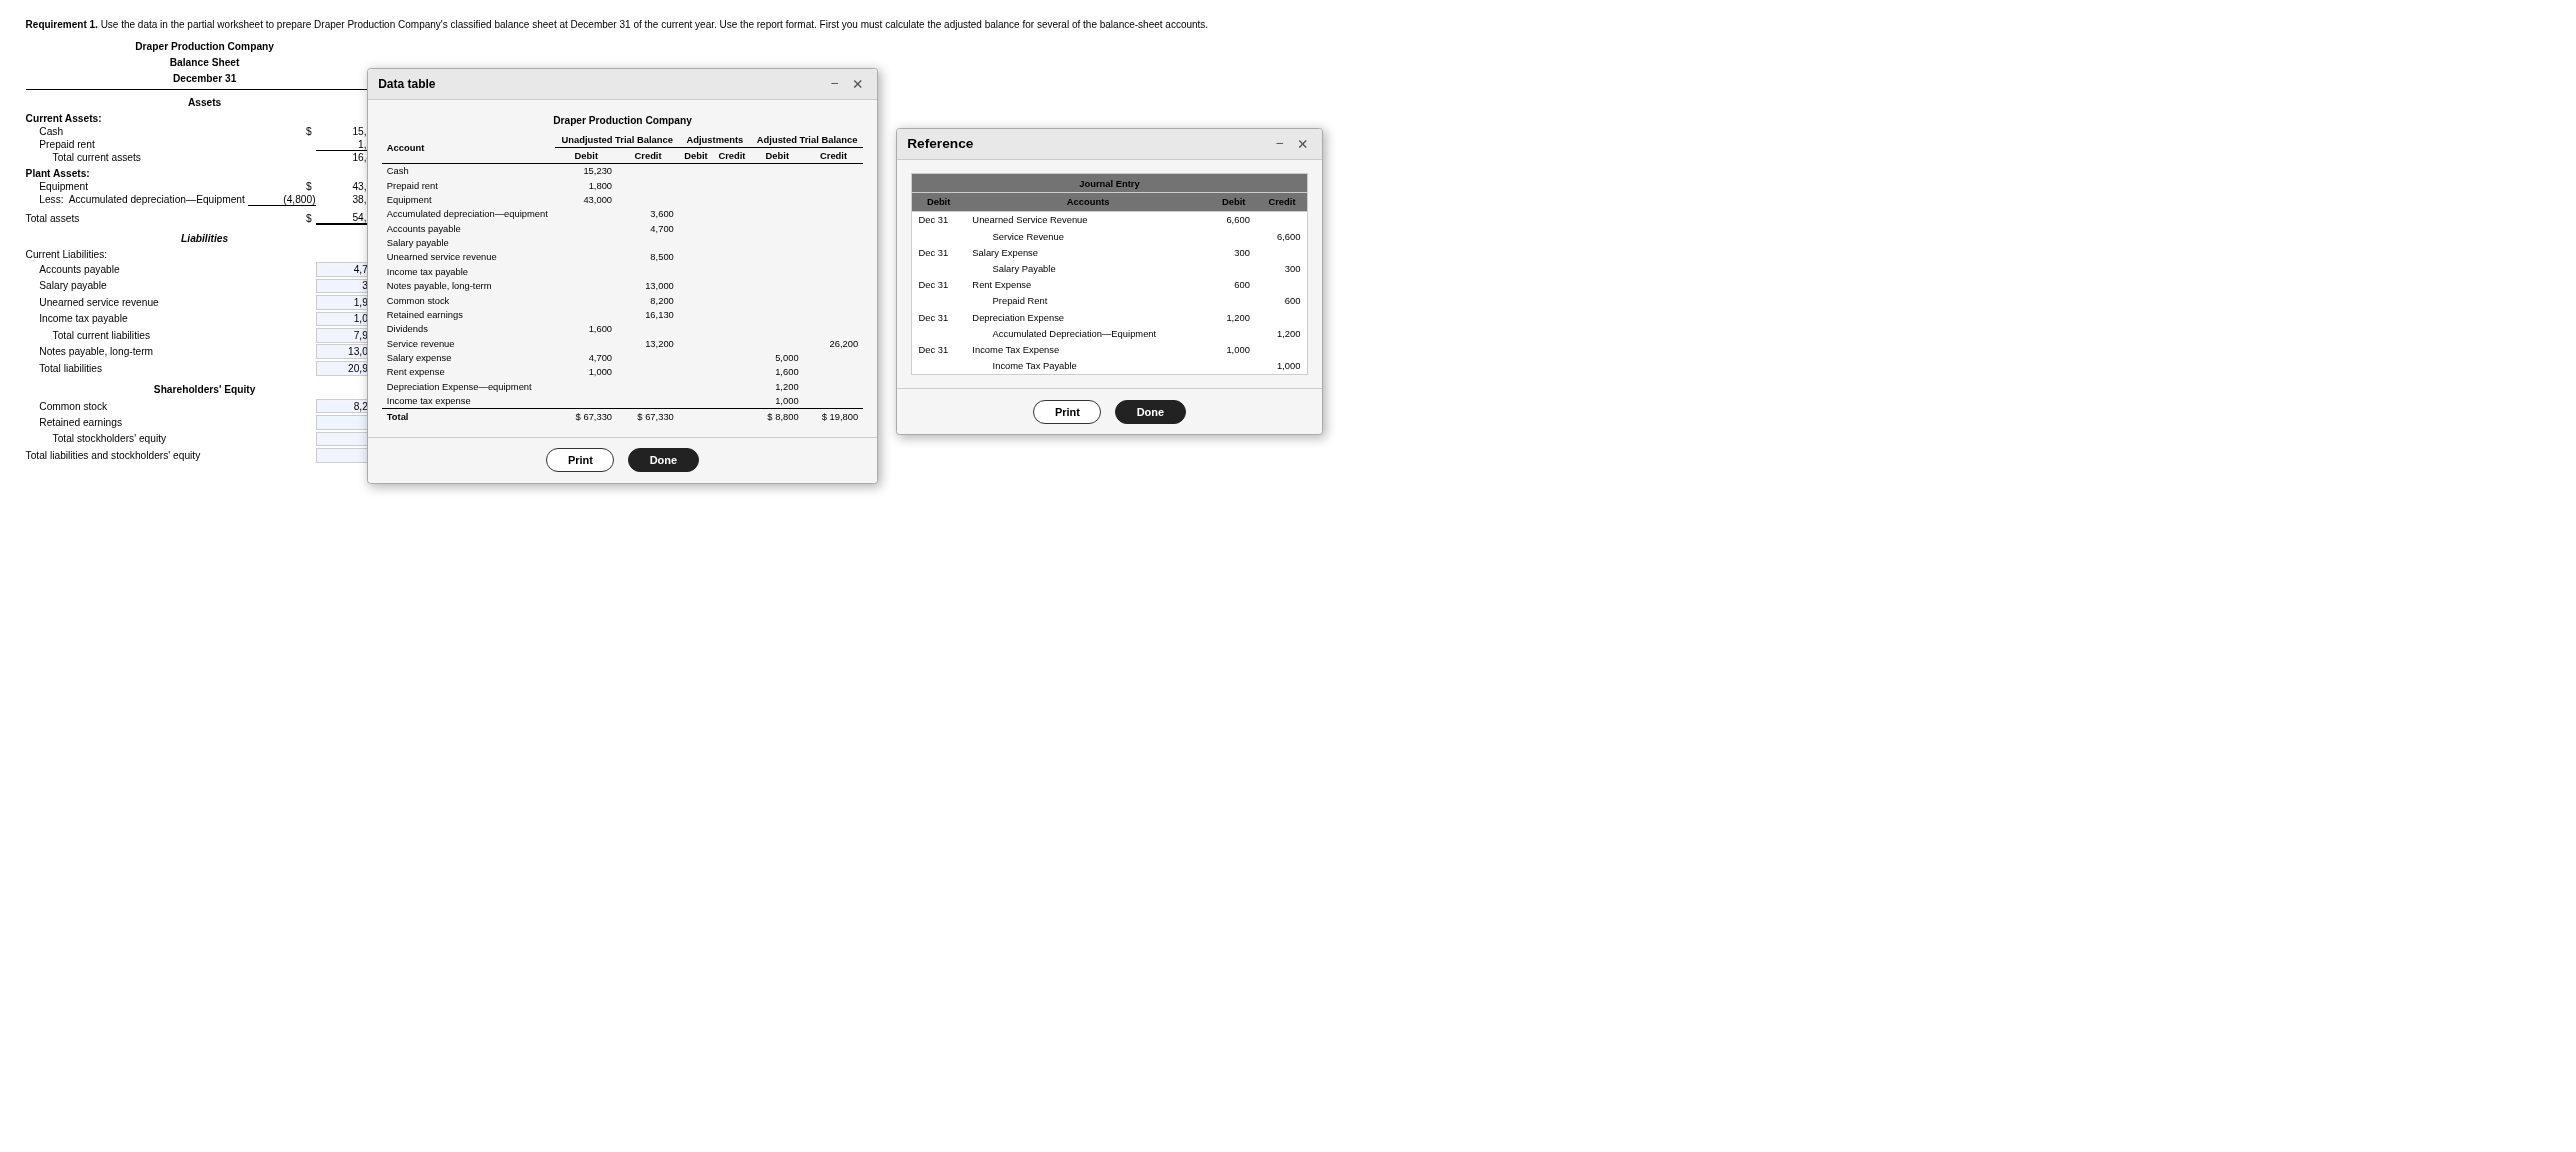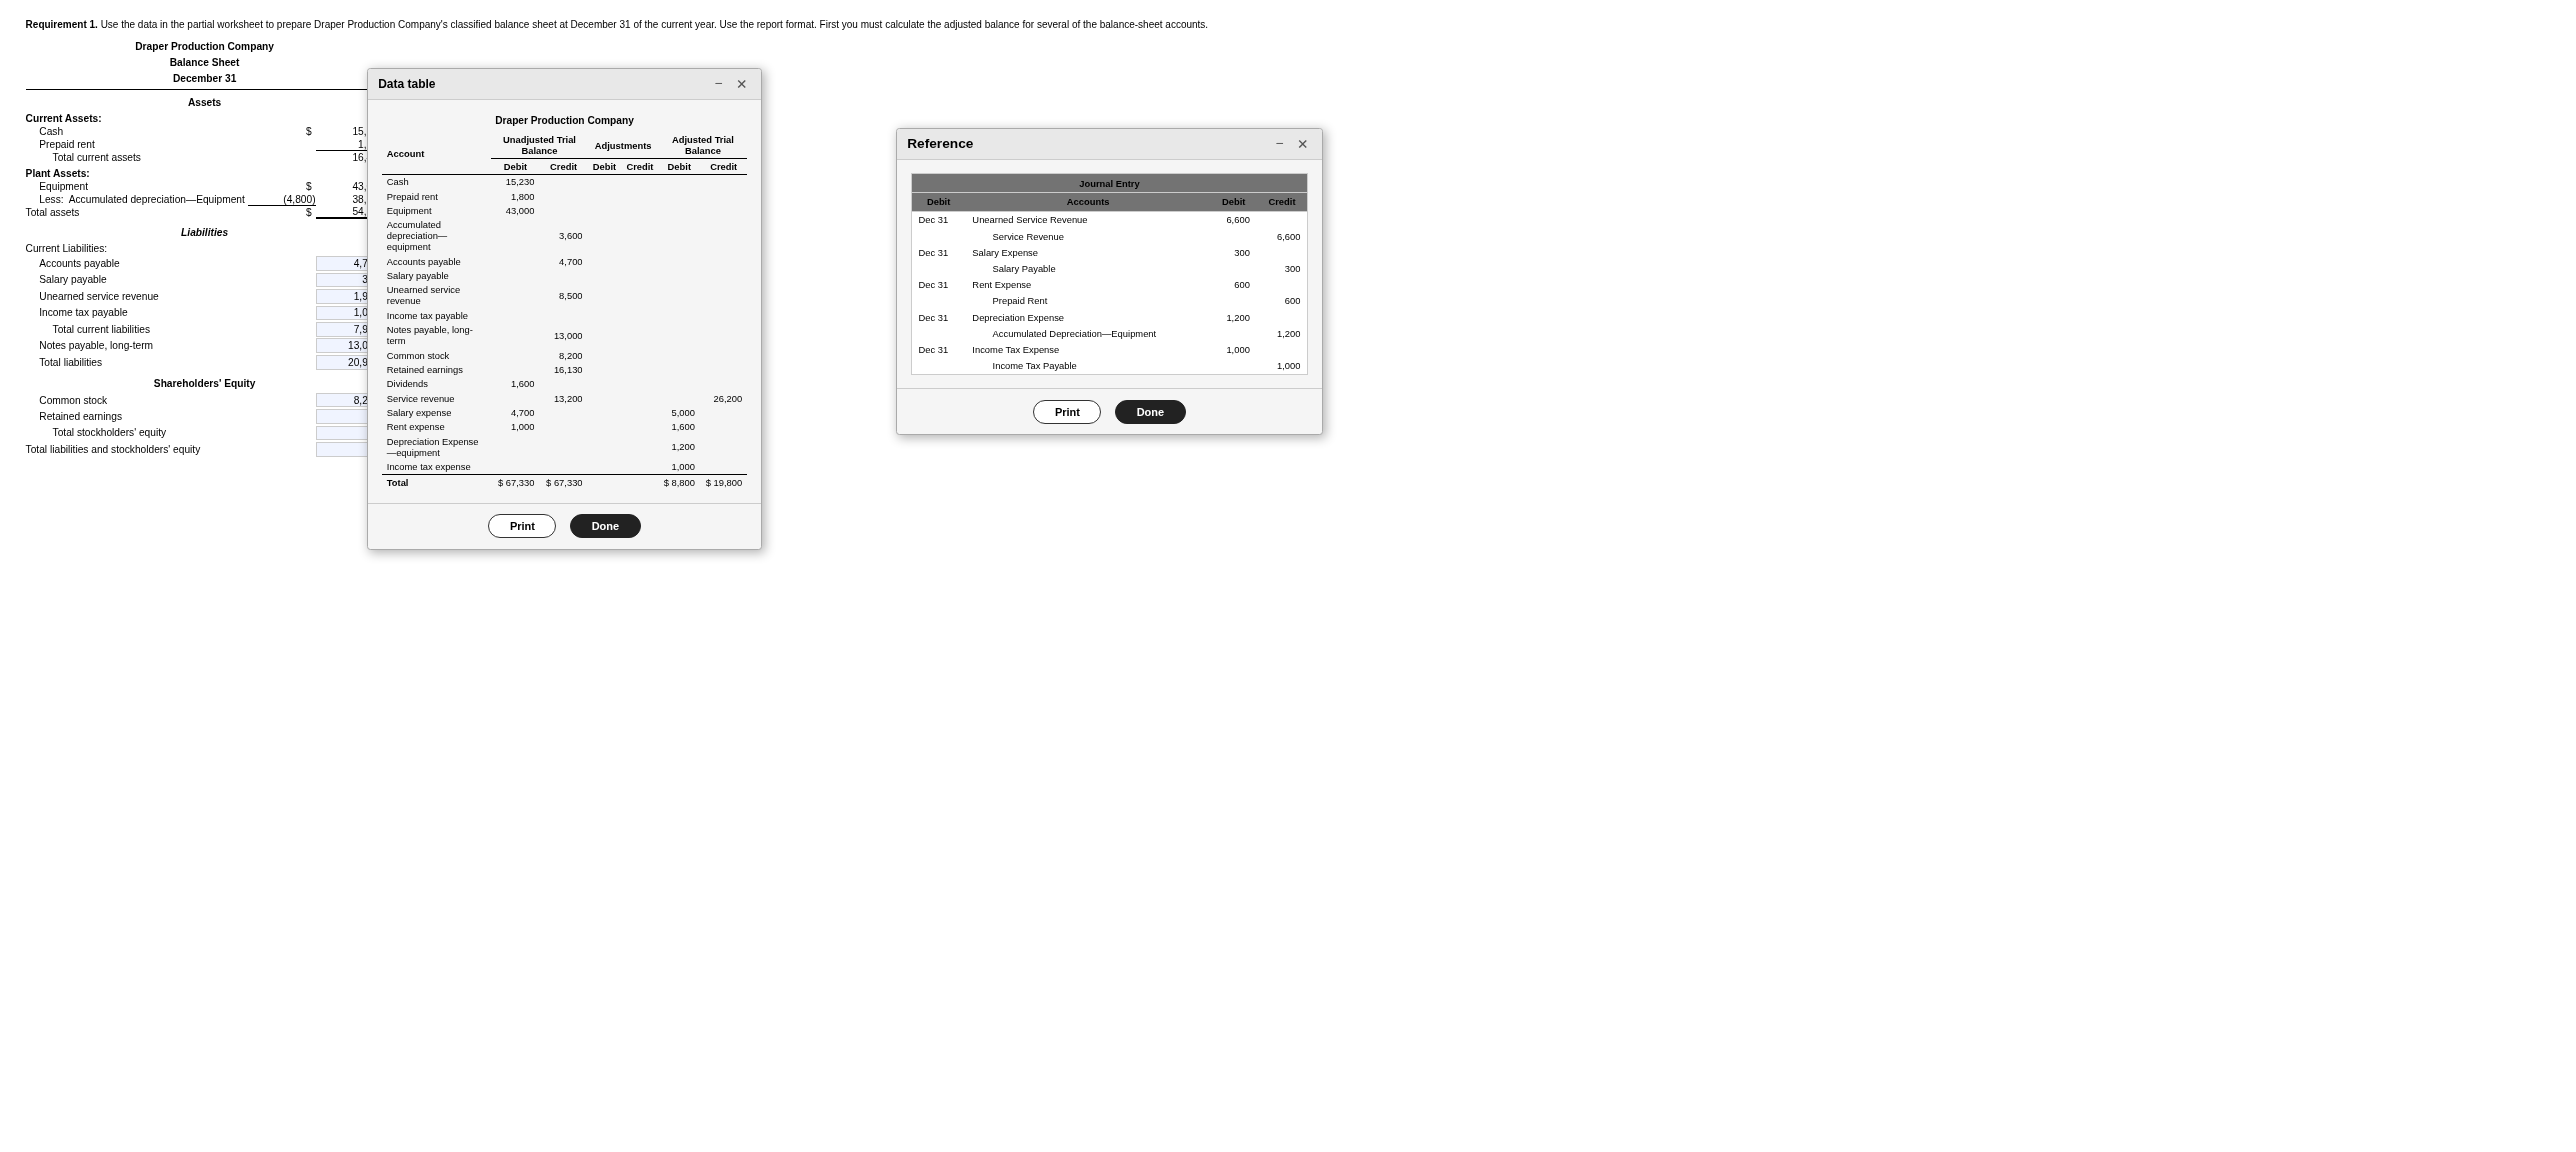--- a/index.html
+++ b/index.html
@@ -85,21 +85,21 @@
       border-bottom: 2.6px double #000;
     }
     .section-label {
       font-weight: bold;
       font-size: 10.2px;
       margin: 5.1px 0 1.7px 0;
     }
     .less-row {
       display: flex;
       align-items: center;
-      margin-bottom: 0;
+      margin-bottom: 6px;
     }
     .less-label {
       font-size: 10.2px;
       padding-right: 5.1px;
     }
     .less-sub {
       font-size: 10.2px;
     }
 
     
@@ -107,21 +107,21 @@
       position: absolute;
       top: 0; left: 0; right: 0; bottom: 0;
       pointer-events: none;
     }
 
     
     .data-table-modal {
       position: absolute;
       top: 68px;
       left: 367px;
-      width: 395px;
+      width: 511px;
       background: #f5f5f5;
       border: 0.9px solid #aaa;
       border-radius: 3.4px;
       box-shadow: 2.6px 2.6px 10.2px rgba(0,0,0,0.3);
       pointer-events: all;
     }
     .modal-header {
       display: flex;
       justify-content: space-between;
       align-items: center;

